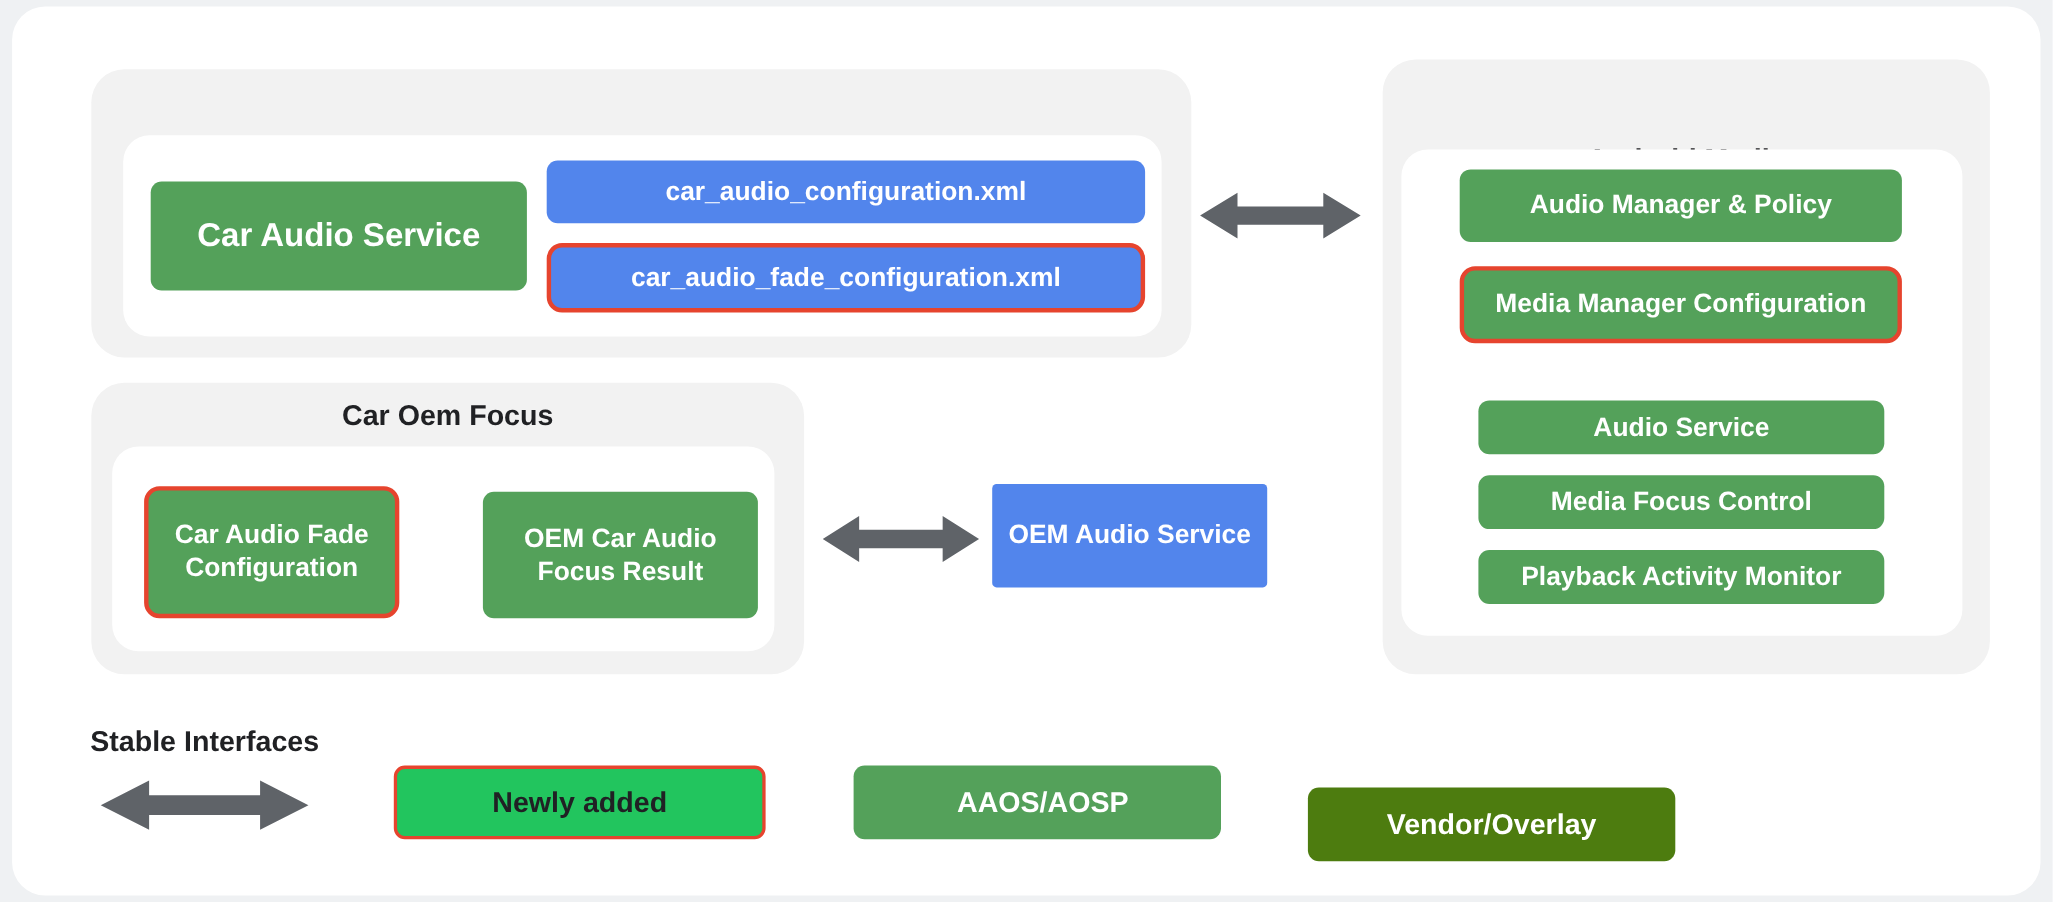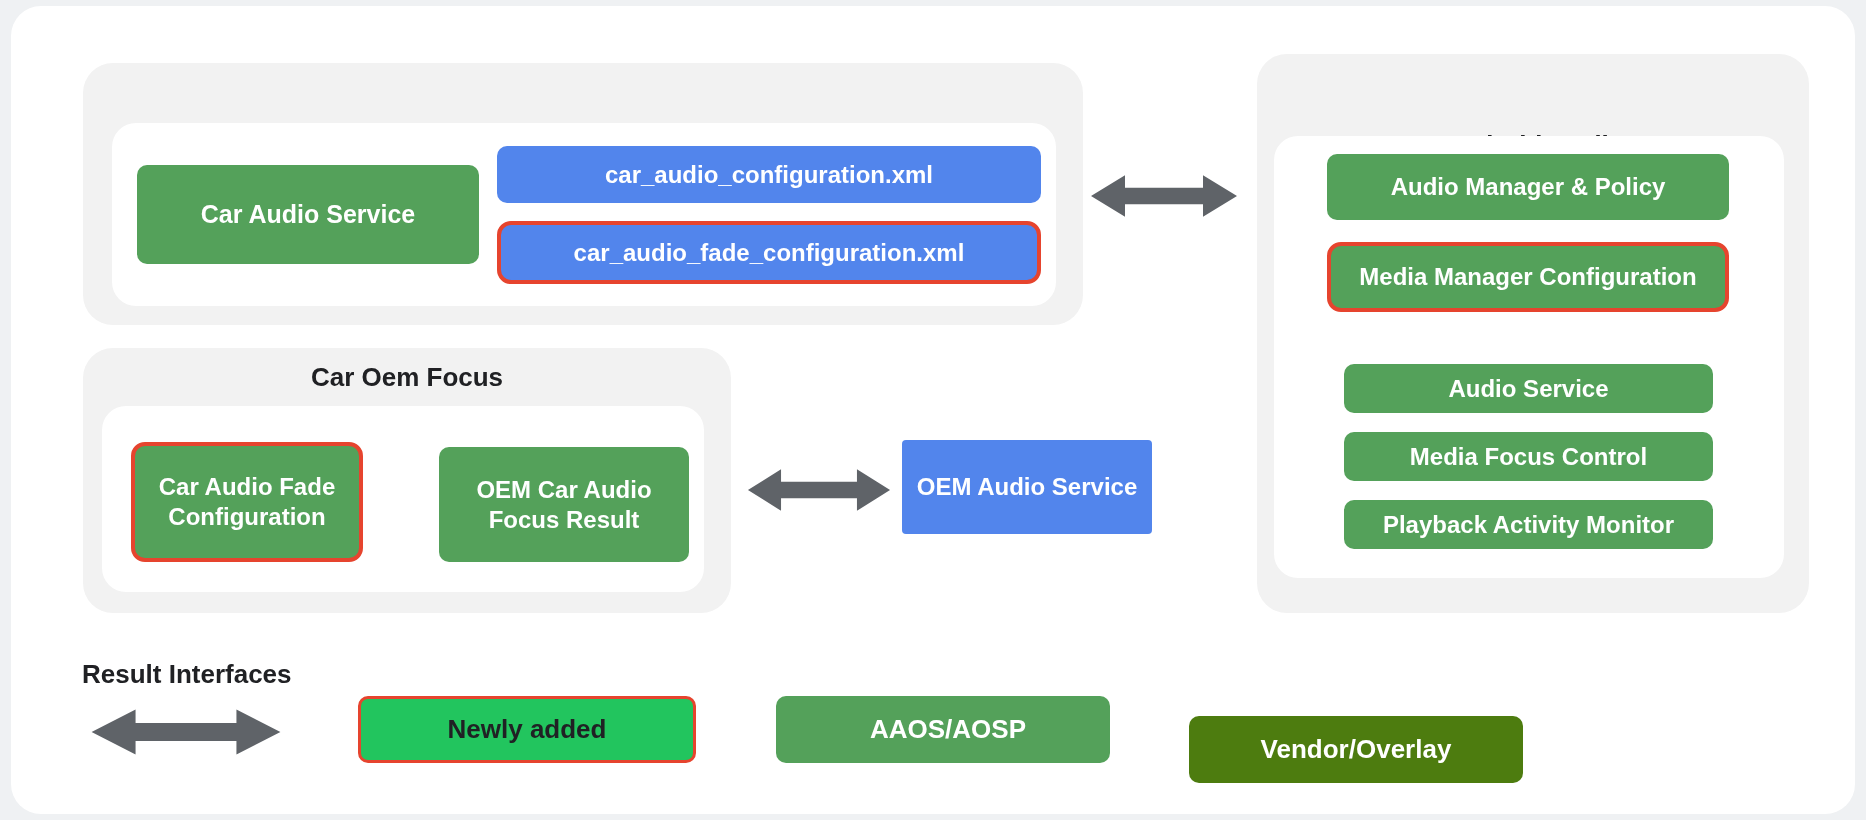--- a/index.html
+++ b/index.html
@@ -33,21 +33,21 @@
   .green{background:#54A15A;}
   .blue{background:#5285EC;}
   .red-border{border:4px solid #E6442E;border-radius:14px;}
   .arrow{position:absolute;}
   .arrow svg{display:block;width:100%;height:100%;}
   .arrow polygon{fill:#5F6368;}
   
   #g-car-service{left:72px;top:57px;width:1000px;height:262px;}
   #g-car-service .group-title{top:68px;}
   #g-car-service .inner{left:29px;top:60px;width:944px;height:183px;}
-  #n-car-audio-service{left:54px;top:102px;width:342px;height:99px;font-size:25px;}
+  #n-car-audio-service{left:54px;top:102px;width:342px;height:99px;font-size:30px;}
   #n-car-audio-config{left:414px;top:83px;width:544px;height:57px;}
   #n-car-audio-fade-config{left:414px;top:158px;width:544px;height:63px;}
   
   #g-android-media{left:1246px;top:48px;width:552px;height:559px;}
   #g-android-media .group-title{top:76px;}
   #g-android-media .inner{left:17px;top:82px;width:510px;height:442px;}
   #n-audio-manager-policy{left:70px;top:100px;width:402px;height:66px;}
   #n-fade-manager-config{left:70px;top:188px;width:402px;height:70px;}
   #n-audio-service{left:87px;top:310px;width:369px;height:49px;}
   #n-media-focus-control{left:87px;top:378px;width:369px;height:49px;}
@@ -114,21 +114,21 @@
     <svg viewBox="0 0 150 50" preserveAspectRatio="none">
       <polygon points="2,25 36,5 36,17 114,17 114,5 148,25 114,45 114,33 36,33 36,45"></polygon>
     </svg>
   </div>
   <div class="arrow" id="arrow-oem-focus-oem-audio">
     <svg viewBox="0 0 150 50" preserveAspectRatio="none">
       <polygon points="2,25 36,5 36,17 114,17 114,5 148,25 114,45 114,33 36,33 36,45"></polygon>
     </svg>
   </div>
 
-  <div id="legend-stable-interfaces">Result Interfaces</div>
+  <div id="legend-stable-interfaces">Stable Interfaces</div>
   <div class="arrow" id="arrow-legend">
     <svg viewBox="0 0 150 50" preserveAspectRatio="none">
       <polygon points="2,25 36,5 36,17 114,17 114,5 148,25 114,45 114,33 36,33 36,45"></polygon>
     </svg>
   </div>
   <div class="legend-box" id="legend-newly-added">Newly added</div>
   <div class="legend-box" id="legend-aaos-aosp">AAOS/AOSP</div>
   <div class="legend-box" id="legend-vendor-overlay">Vendor/Overlay</div>
 
 </div>

